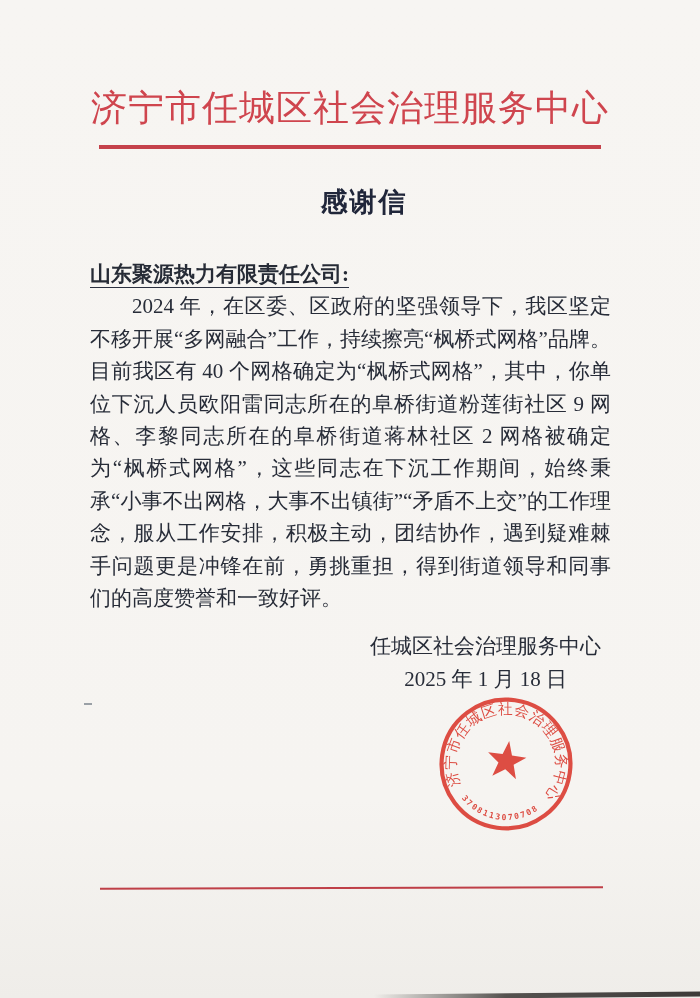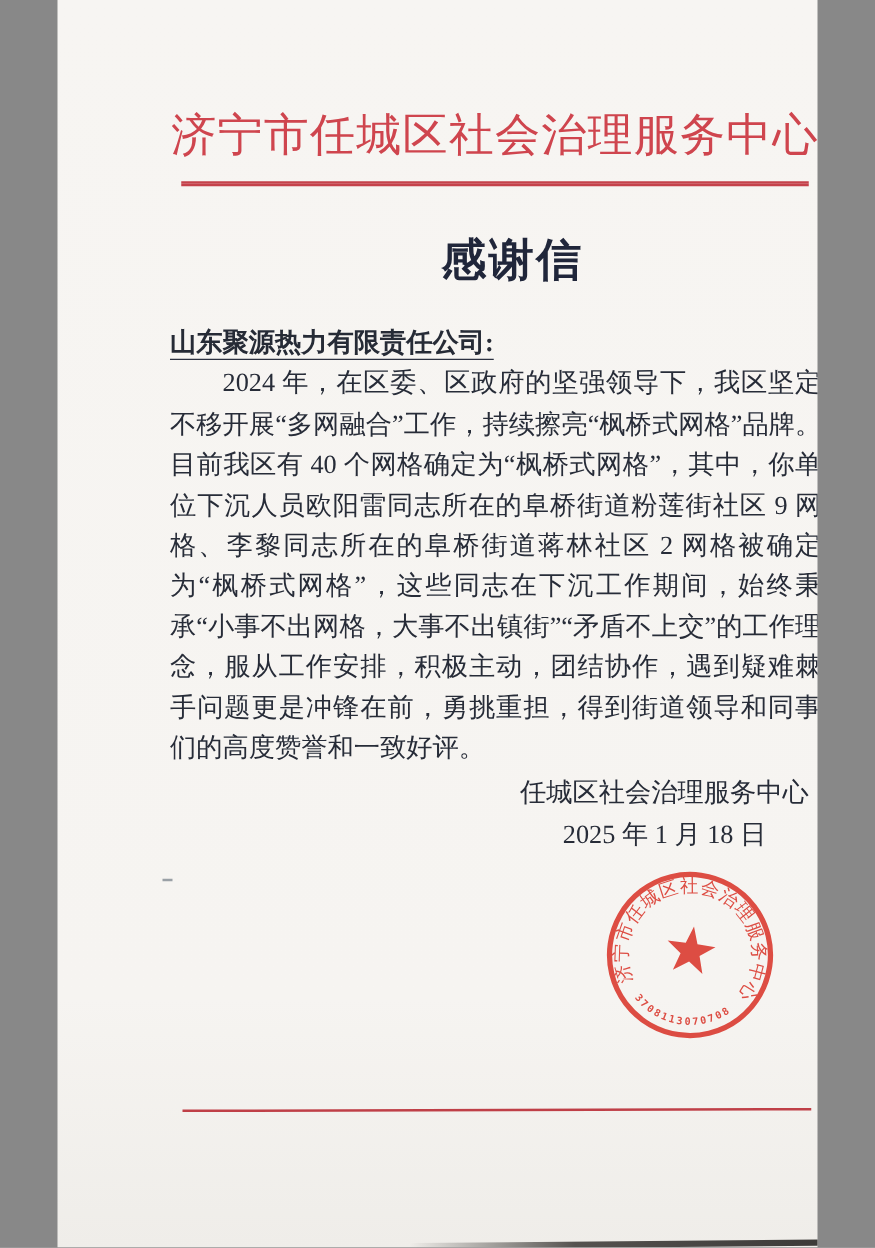--- a/index.html
+++ b/index.html
@@ -1,19 +1,19 @@
 <!DOCTYPE html>
 <html><head>
 <meta charset="utf-8">
 <style>
   * { margin: 0; padding: 0; box-sizing: border-box; }
   html, body { background: #888; }
   .page {
     position: relative;
-    width: 608px;
+    width: 700px;
     height: 998px;
     margin: 0 auto;
     background: linear-gradient(180deg, #f7f5f2 0%, #f6f4f1 80%, #efede9 100%);
     overflow: hidden;
     font-family: "Liberation Serif", "DejaVu Serif", serif;
     color: #262b36;
   }
   .letterhead { position: absolute; top: 84px; left: 0; width: 700px; text-align: center; }
   .org-name {
     font-family: "Liberation Sans", "DejaVu Sans", sans-serif;
@@ -27,21 +27,21 @@
     width: 502px;
     margin: 12px auto 0 auto;
     height: 3px;
     border-top: 2px solid #c5424b;
     border-bottom: 2px solid #c5424b;
   }
   .letter-title {
     position: absolute;
     top: 184px; left: 0; width: 700px;
     text-align: center;
-    font-size: 36px;
+    font-size: 27px;
     font-weight: bold;
     letter-spacing: 2px;
     color: #20263a;
     padding-left: 28px;
   }
   .letter-body {
     position: absolute;
     top: 258px;
     left: 90px;
     width: 521px;
@@ -57,21 +57,21 @@
   }
   .letter-body p {
     text-align: justify;
     text-justify: inter-character;
     text-indent: 2em;
     color: #272c38;
   }
   .signature-line {
     text-align: right;
     padding-right: 10px;
-    margin-top: 4px;
+    margin-top: 16px;
     color: #272c38;
   }
   .date-line {
     text-align: right;
     padding-right: 44px;
     color: #272c38;
   }
   .footer-line {
     position: absolute;
     top: 887px;

